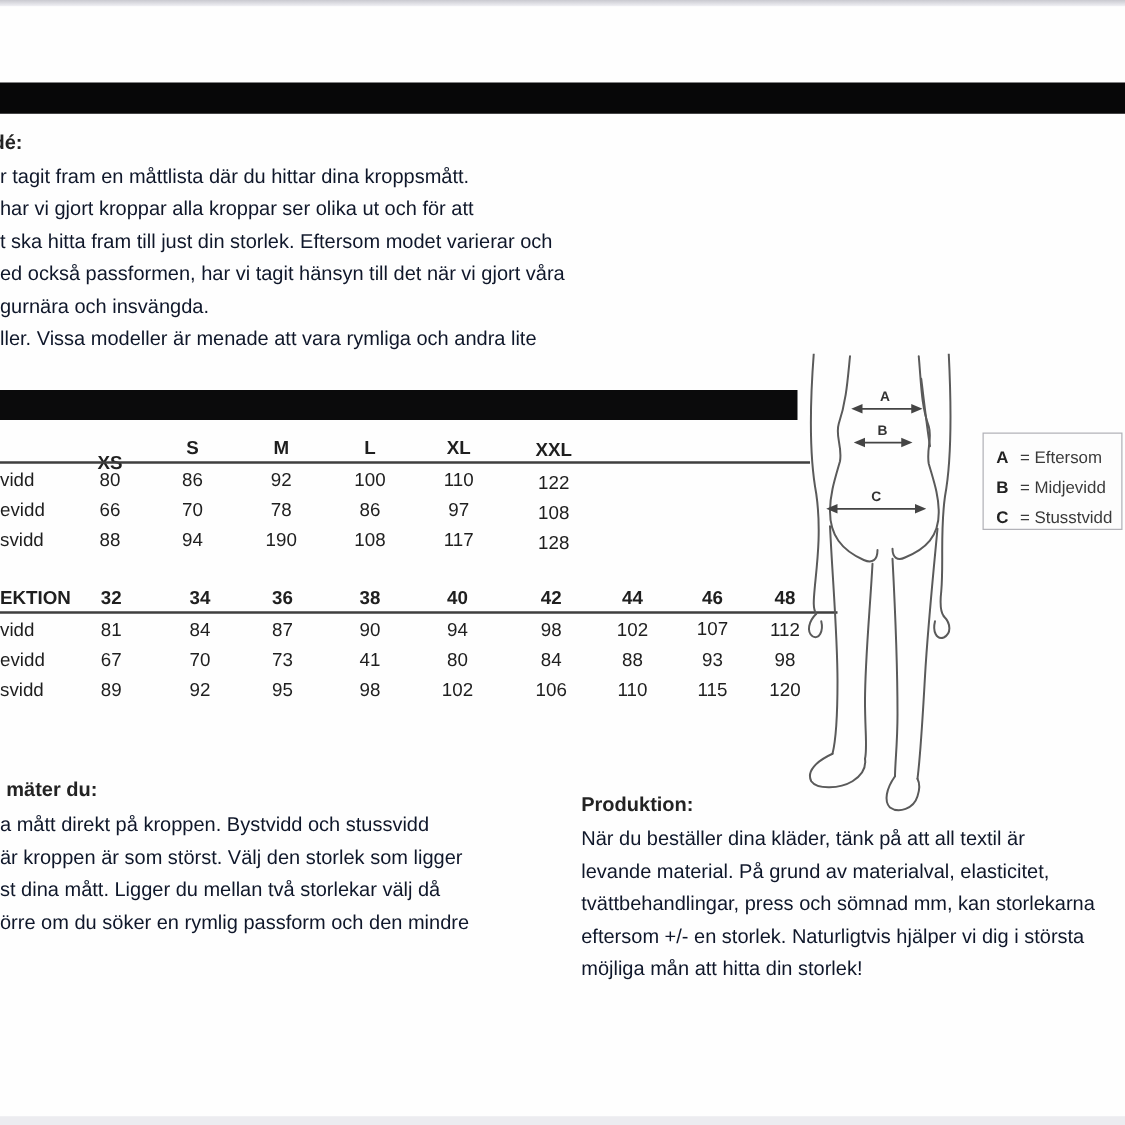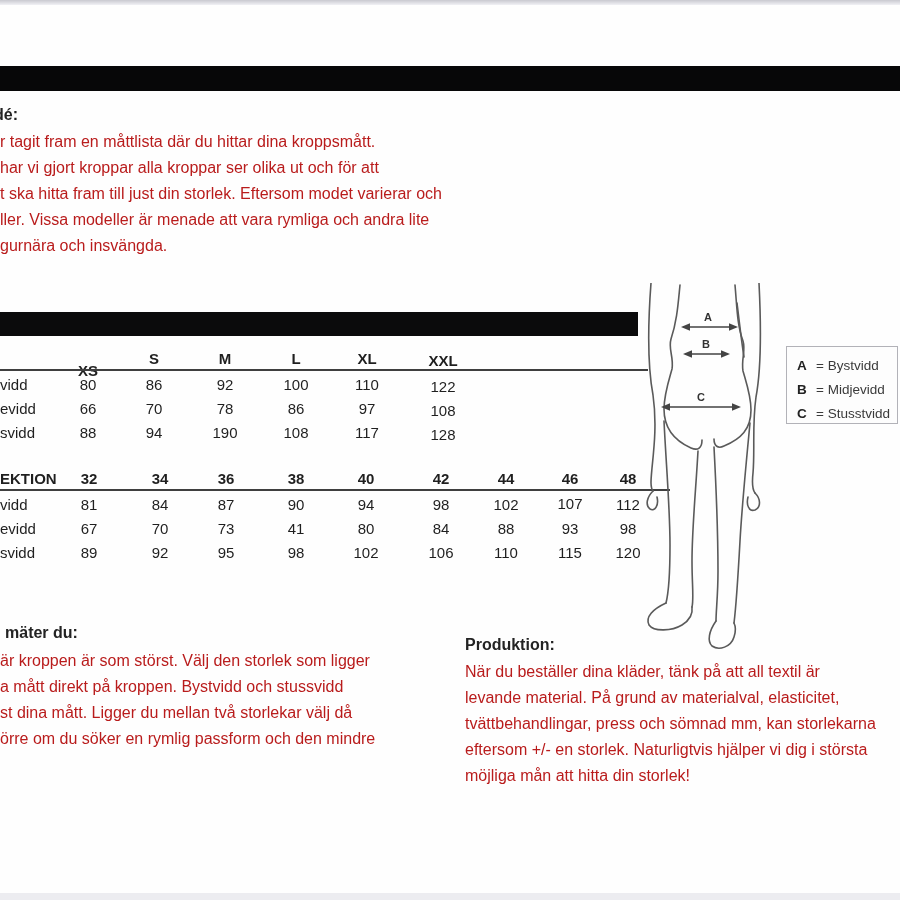--- a/index.html
+++ b/index.html
@@ -4,21 +4,21 @@
 <style>
   html,body{margin:0;padding:0;background:#ffffff;}
   #canvas{position:relative;width:900px;height:900px;background:#fefefe;overflow:hidden;
           font-family:"Liberation Sans",sans-serif;color:#3d3d3d;}
   .abs{position:absolute;}
   .edge-strip-top{left:0;top:0;width:900px;height:5px;background:linear-gradient(#c9c9d0,#f1f1f5);}
   .edge-strip-bottom{left:0;top:893px;width:900px;height:7px;background:#ececf0;}
   .black-bar-top{left:0;top:66px;width:900px;height:25px;background:#070708;}
   .section-bar{left:0;top:312px;width:638px;height:24px;background:#0b0b0c;}
   .h16{font-weight:bold;font-size:16px;color:#232323;white-space:nowrap;}
-  .para{font-size:16px;line-height:26px;color:#b91c1c;white-space:nowrap;}
+  .para{font-size:16px;line-height:26px;color:#0f172a;white-space:nowrap;}
   .para div{white-space:nowrap;}
   .rule{background:#3f3f3f;height:2px;}
   .cell{position:absolute;width:44px;text-align:center;font-size:15px;color:#1f1f1f;white-space:nowrap;}
   .cell.hd{font-weight:bold;}
   .rowlabel{position:absolute;font-size:15px;color:#1f1f1f;white-space:nowrap;}
   .rowlabel.hd{font-weight:bold;}
   .legend-box{left:786px;top:346px;width:112px;height:78px;background:#fdfdfd;
               border:1px solid #b2b2b8;box-sizing:border-box;padding:6px 0 0 10px;}
   .legend-row{display:flex;height:24px;align-items:center;font-size:13.5px;color:#3a3a3a;}
   .legend-key{font-weight:bold;color:#222;width:19px;}
@@ -31,22 +31,23 @@
 
   <div class="abs edge-strip-top"></div>
   <div class="abs black-bar-top"></div>
   <div class="abs edge-strip-bottom"></div>
 
   <div class="abs h16" style="left:-6px;top:106px">dé:</div>
   <div class="abs para" style="left:0;top:129px">
     <div>r tagit fram en måttlista där du hittar dina kroppsmått.</div>
     <div>har vi gjort kroppar alla kroppar ser olika ut och för att</div>
     <div>t ska hitta fram till just din storlek. Eftersom modet varierar och</div>
+    <div>ed också passformen, har vi tagit hänsyn till det när vi gjort våra</div>
+    <div>gurnära och insvängda.</div>
     <div>ller. Vissa modeller är menade att vara rymliga och andra lite</div>
-    <div>gurnära och insvängda.</div>
   </div>
 
   <div class="abs section-bar"></div>
 
   <div>
     <div class="cell hd" style="left:66px;top:362px">XS</div>
     <div class="cell hd" style="left:132px;top:350px">S</div>
     <div class="cell hd" style="left:203px;top:350px">M</div>
     <div class="cell hd" style="left:274px;top:350px">L</div>
     <div class="cell hd" style="left:345px;top:350px">XL</div>
@@ -154,36 +155,36 @@
     <g fill="#333" stroke="none" font-size="11" font-weight="bold" text-anchor="middle">
       <text x="67" y="38">A</text>
       <text x="65" y="65">B</text>
       <text x="60" y="118">C</text>
     </g>
   </svg>
 
   <div class="abs legend-box">
     <div class="legend-row">
       <span class="legend-key">A</span>
-      <span>= Bystvidd</span>
+      <span>= Eftersom</span>
     </div>
     <div class="legend-row">
       <span class="legend-key">B</span>
       <span>= Midjevidd</span>
     </div>
     <div class="legend-row">
       <span class="legend-key">C</span>
       <span>= Stusstvidd</span>
     </div>
   </div>
 
   <div class="abs h16" style="left:5px;top:624px">mäter du:</div>
   <div class="abs para" style="left:0;top:648px">
+    <div>a mått direkt på kroppen. Bystvidd och stussvidd</div>
     <div>är kroppen är som störst. Välj den storlek som ligger</div>
-    <div>a mått direkt på kroppen. Bystvidd och stussvidd</div>
     <div>st dina mått. Ligger du mellan två storlekar välj då</div>
     <div>örre om du söker en rymlig passform och den mindre</div>
   </div>
 
   <div class="abs h16" style="left:465px;top:636px">Produktion:</div>
   <div class="abs para" style="left:465px;top:659px">
     <div>När du beställer dina kläder, tänk på att all textil är</div>
     <div>levande material. På grund av materialval, elasticitet,</div>
     <div>tvättbehandlingar, press och sömnad mm, kan storlekarna</div>
     <div>eftersom +/- en storlek. Naturligtvis hjälper vi dig i största</div>

